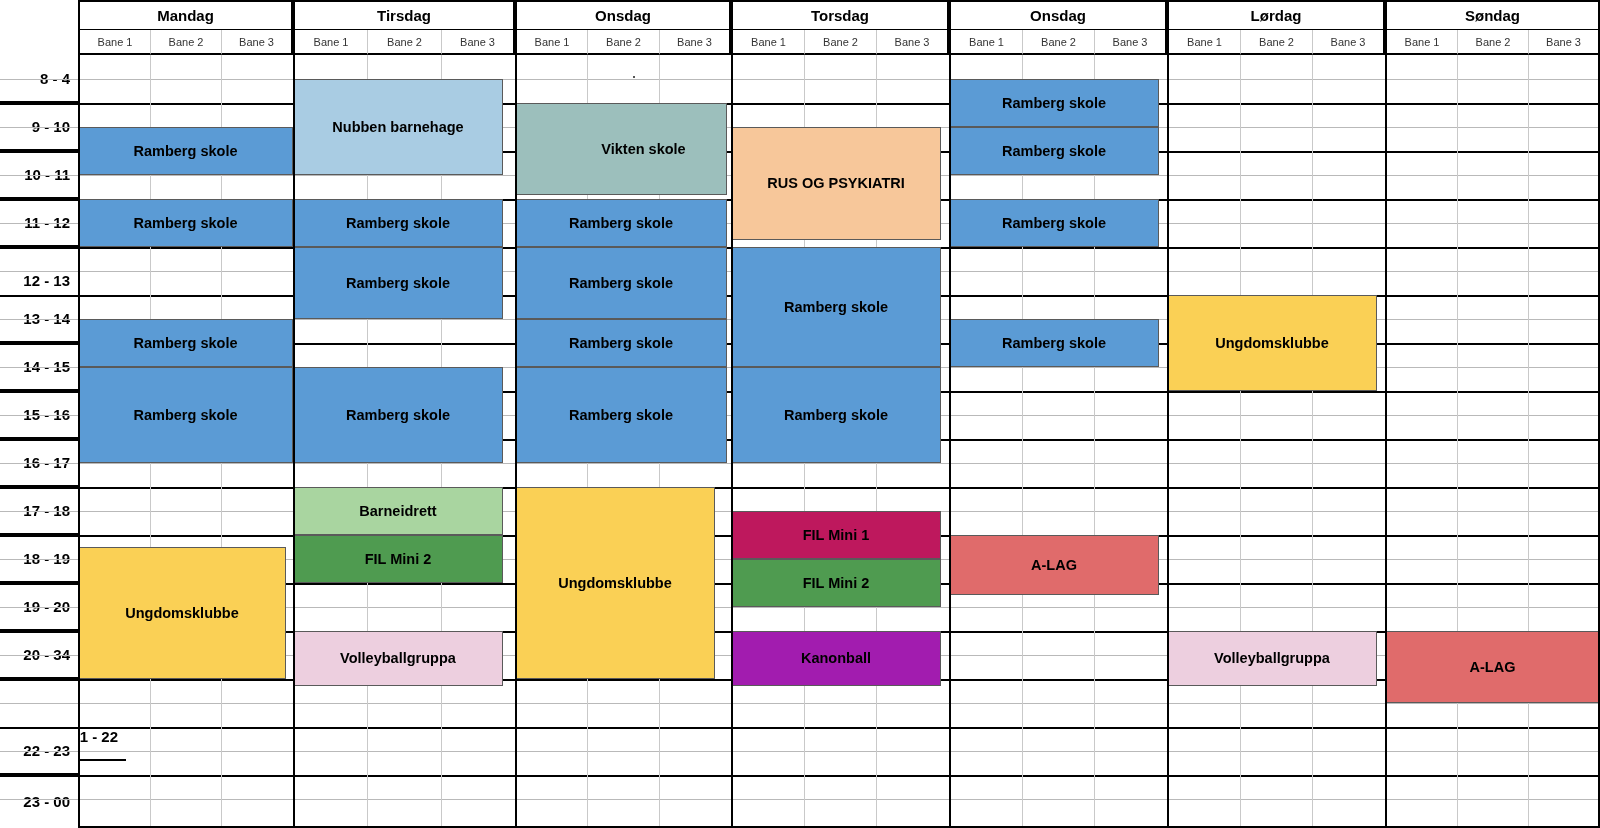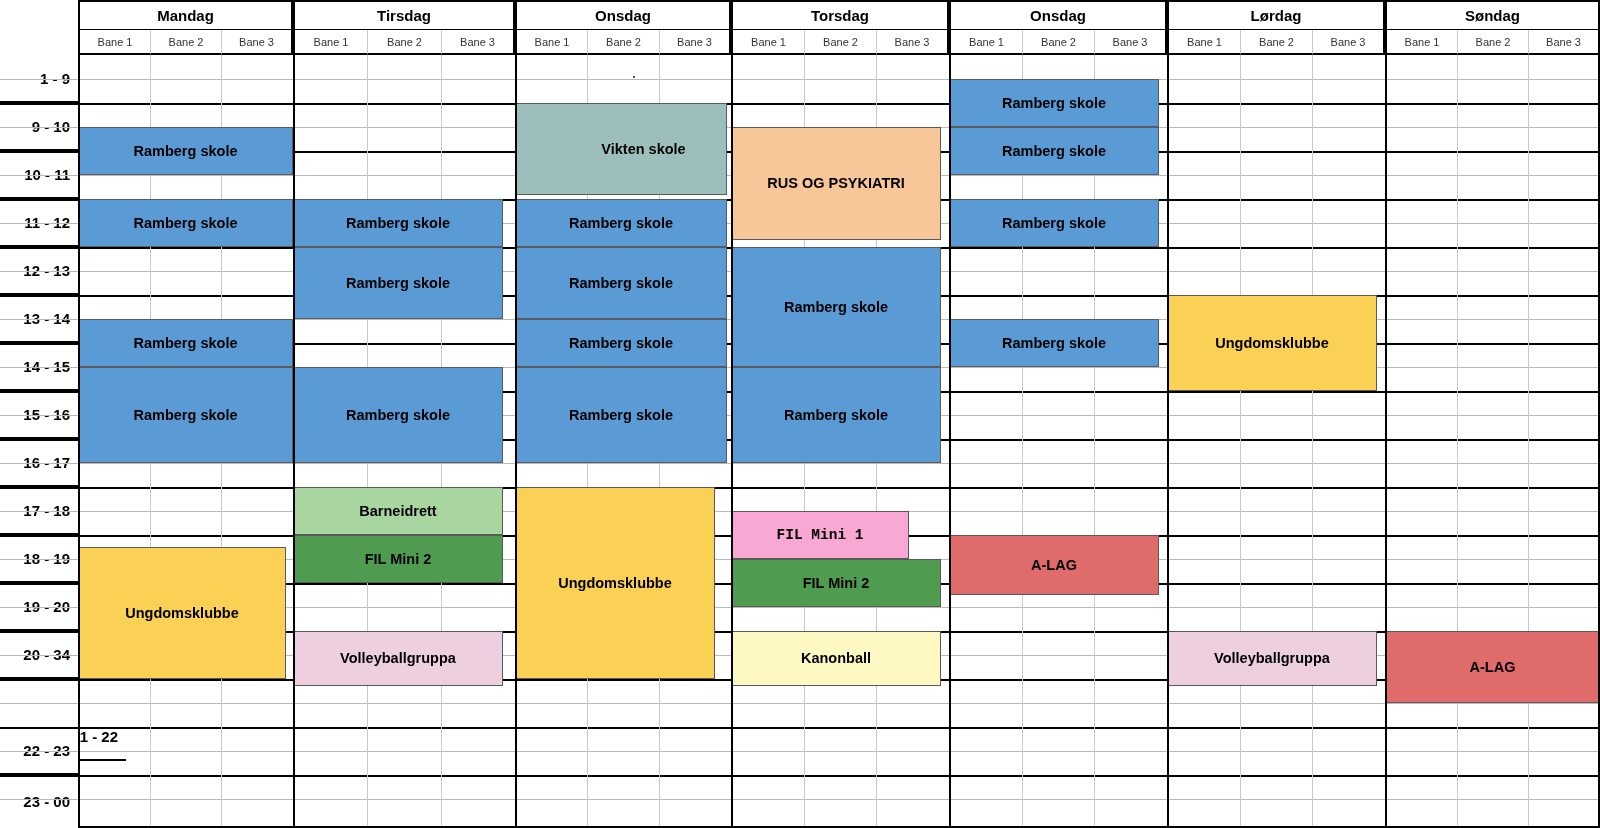--- a/index.html
+++ b/index.html
@@ -221,32 +221,32 @@
         <span>Bane 1</span>
       </div>
     <div class="lane-head sep" style="left:1457px;width:71px;">
         <span>Bane 2</span>
       </div>
     <div class="lane-head sep last" style="left:1528px;width:72px;">
         <span>Bane 3</span>
       </div>
 
     <div class="time-label" style="top:55px;height:48px;">
-        <span>1 - 9</span>
+        <span>8 - 4</span>
       </div>
     <div class="time-label" style="top:103px;height:48px;">
         <span>9 - 10</span>
       </div>
     <div class="time-label" style="top:151px;height:48px;">
         <span>10 - 11</span>
       </div>
     <div class="time-label" style="top:199px;height:48px;">
         <span>11 - 12</span>
       </div>
-    <div class="time-label" style="top:247px;height:48px;align-items:center;">
+    <div class="time-label" style="top:257px;height:48px;align-items:center;">
         <span>12 - 13</span>
       </div>
     <div class="time-label" style="top:295px;height:48px;">
         <span>13 - 14</span>
       </div>
     <div class="time-label" style="top:343px;height:48px;">
         <span>14 - 15</span>
       </div>
     <div class="time-label" style="top:391px;height:48px;">
         <span>15 - 16</span>
@@ -324,40 +324,41 @@
     <div class="vline-thin" style="left:1528px;top:55px;height:773px;"></div>
 
     <div class="dot" style="left:633px;top:76px;"></div>
 
     <div class="event" style="left:78px;top:127px;width:215px;height:48px;background:#5b9bd5;">Ramberg skole</div>
     <div class="event" style="left:78px;top:199px;width:215px;height:48px;background:#5b9bd5;">Ramberg skole</div>
     <div class="event" style="left:78px;top:319px;width:215px;height:48px;background:#5b9bd5;">Ramberg skole</div>
     <div class="event" style="left:78px;top:367px;width:215px;height:96px;background:#5b9bd5;">Ramberg skole</div>
     <div class="event" style="left:78px;top:547px;width:208px;height:132px;background:#fad055;">Ungdomsklubbe</div>
 
+    <div class="event" style="left:293px;top:79px;width:210px;height:96px;background:#a9cce3;">Nubben barnehage</div>
     <div class="event" style="left:293px;top:199px;width:210px;height:48px;background:#5b9bd5;">Ramberg skole</div>
     <div class="event" style="left:293px;top:247px;width:210px;height:72px;background:#5b9bd5;">Ramberg skole</div>
     <div class="event" style="left:293px;top:367px;width:210px;height:96px;background:#5b9bd5;">Ramberg skole</div>
     <div class="event" style="left:293px;top:487px;width:210px;height:48px;background:#a9d5a0;">Barneidrett</div>
     <div class="event" style="left:293px;top:535px;width:210px;height:48px;background:#4f9b50;">FIL Mini 2</div>
     <div class="event" style="left:293px;top:631px;width:210px;height:55px;background:#edcfdf;">Volleyballgruppa</div>
 
     <div class="event" style="left:515px;top:103px;width:212px;height:92px;background:#9cbfbc;padding-left:48px;">Vikten skole</div>
     <div class="event" style="left:515px;top:199px;width:212px;height:48px;background:#5b9bd5;">Ramberg skole</div>
     <div class="event" style="left:515px;top:247px;width:212px;height:72px;background:#5b9bd5;">Ramberg skole</div>
     <div class="event" style="left:515px;top:319px;width:212px;height:48px;background:#5b9bd5;">Ramberg skole</div>
     <div class="event" style="left:515px;top:367px;width:212px;height:96px;background:#5b9bd5;">Ramberg skole</div>
     <div class="event" style="left:515px;top:487px;width:200px;height:192px;background:#fad055;">Ungdomsklubbe</div>
 
     <div class="event" style="left:731px;top:127px;width:210px;height:113px;background:#f7c79a;">RUS OG PSYKIATRI</div>
     <div class="event" style="left:731px;top:247px;width:210px;height:120px;background:#5b9bd5;">Ramberg skole</div>
     <div class="event" style="left:731px;top:367px;width:210px;height:96px;background:#5b9bd5;">Ramberg skole</div>
-    <div class="event" style="left:731px;top:511px;width:178px;height:48px;background:#f9a8d4;font-family:Liberation Mono, monospace;">FIL Mini 1</div>
+    <div class="event" style="left:731px;top:511px;width:210px;height:48px;background:#be185d;">FIL Mini 1</div>
     <div class="event" style="left:731px;top:559px;width:210px;height:48px;background:#4f9b50;">FIL Mini 2</div>
-    <div class="event" style="left:731px;top:631px;width:210px;height:55px;background:#fef9c3;text-align:right;">Kanonball</div>
+    <div class="event" style="left:731px;top:631px;width:210px;height:55px;background:#a21caf;text-align:right;">Kanonball</div>
 
     <div class="event" style="left:949px;top:79px;width:210px;height:48px;background:#5b9bd5;">Ramberg skole</div>
     <div class="event" style="left:949px;top:127px;width:210px;height:48px;background:#5b9bd5;">Ramberg skole</div>
     <div class="event" style="left:949px;top:199px;width:210px;height:48px;background:#5b9bd5;">Ramberg skole</div>
     <div class="event" style="left:949px;top:319px;width:210px;height:48px;background:#5b9bd5;">Ramberg skole</div>
     <div class="event" style="left:949px;top:535px;width:210px;height:60px;background:#e06b6b;">A-LAG</div>
 
     <div class="event" style="left:1167px;top:295px;width:210px;height:96px;background:#fad055;">Ungdomsklubbe</div>
     <div class="event" style="left:1167px;top:631px;width:210px;height:55px;background:#edcfdf;">Volleyballgruppa</div>
 

